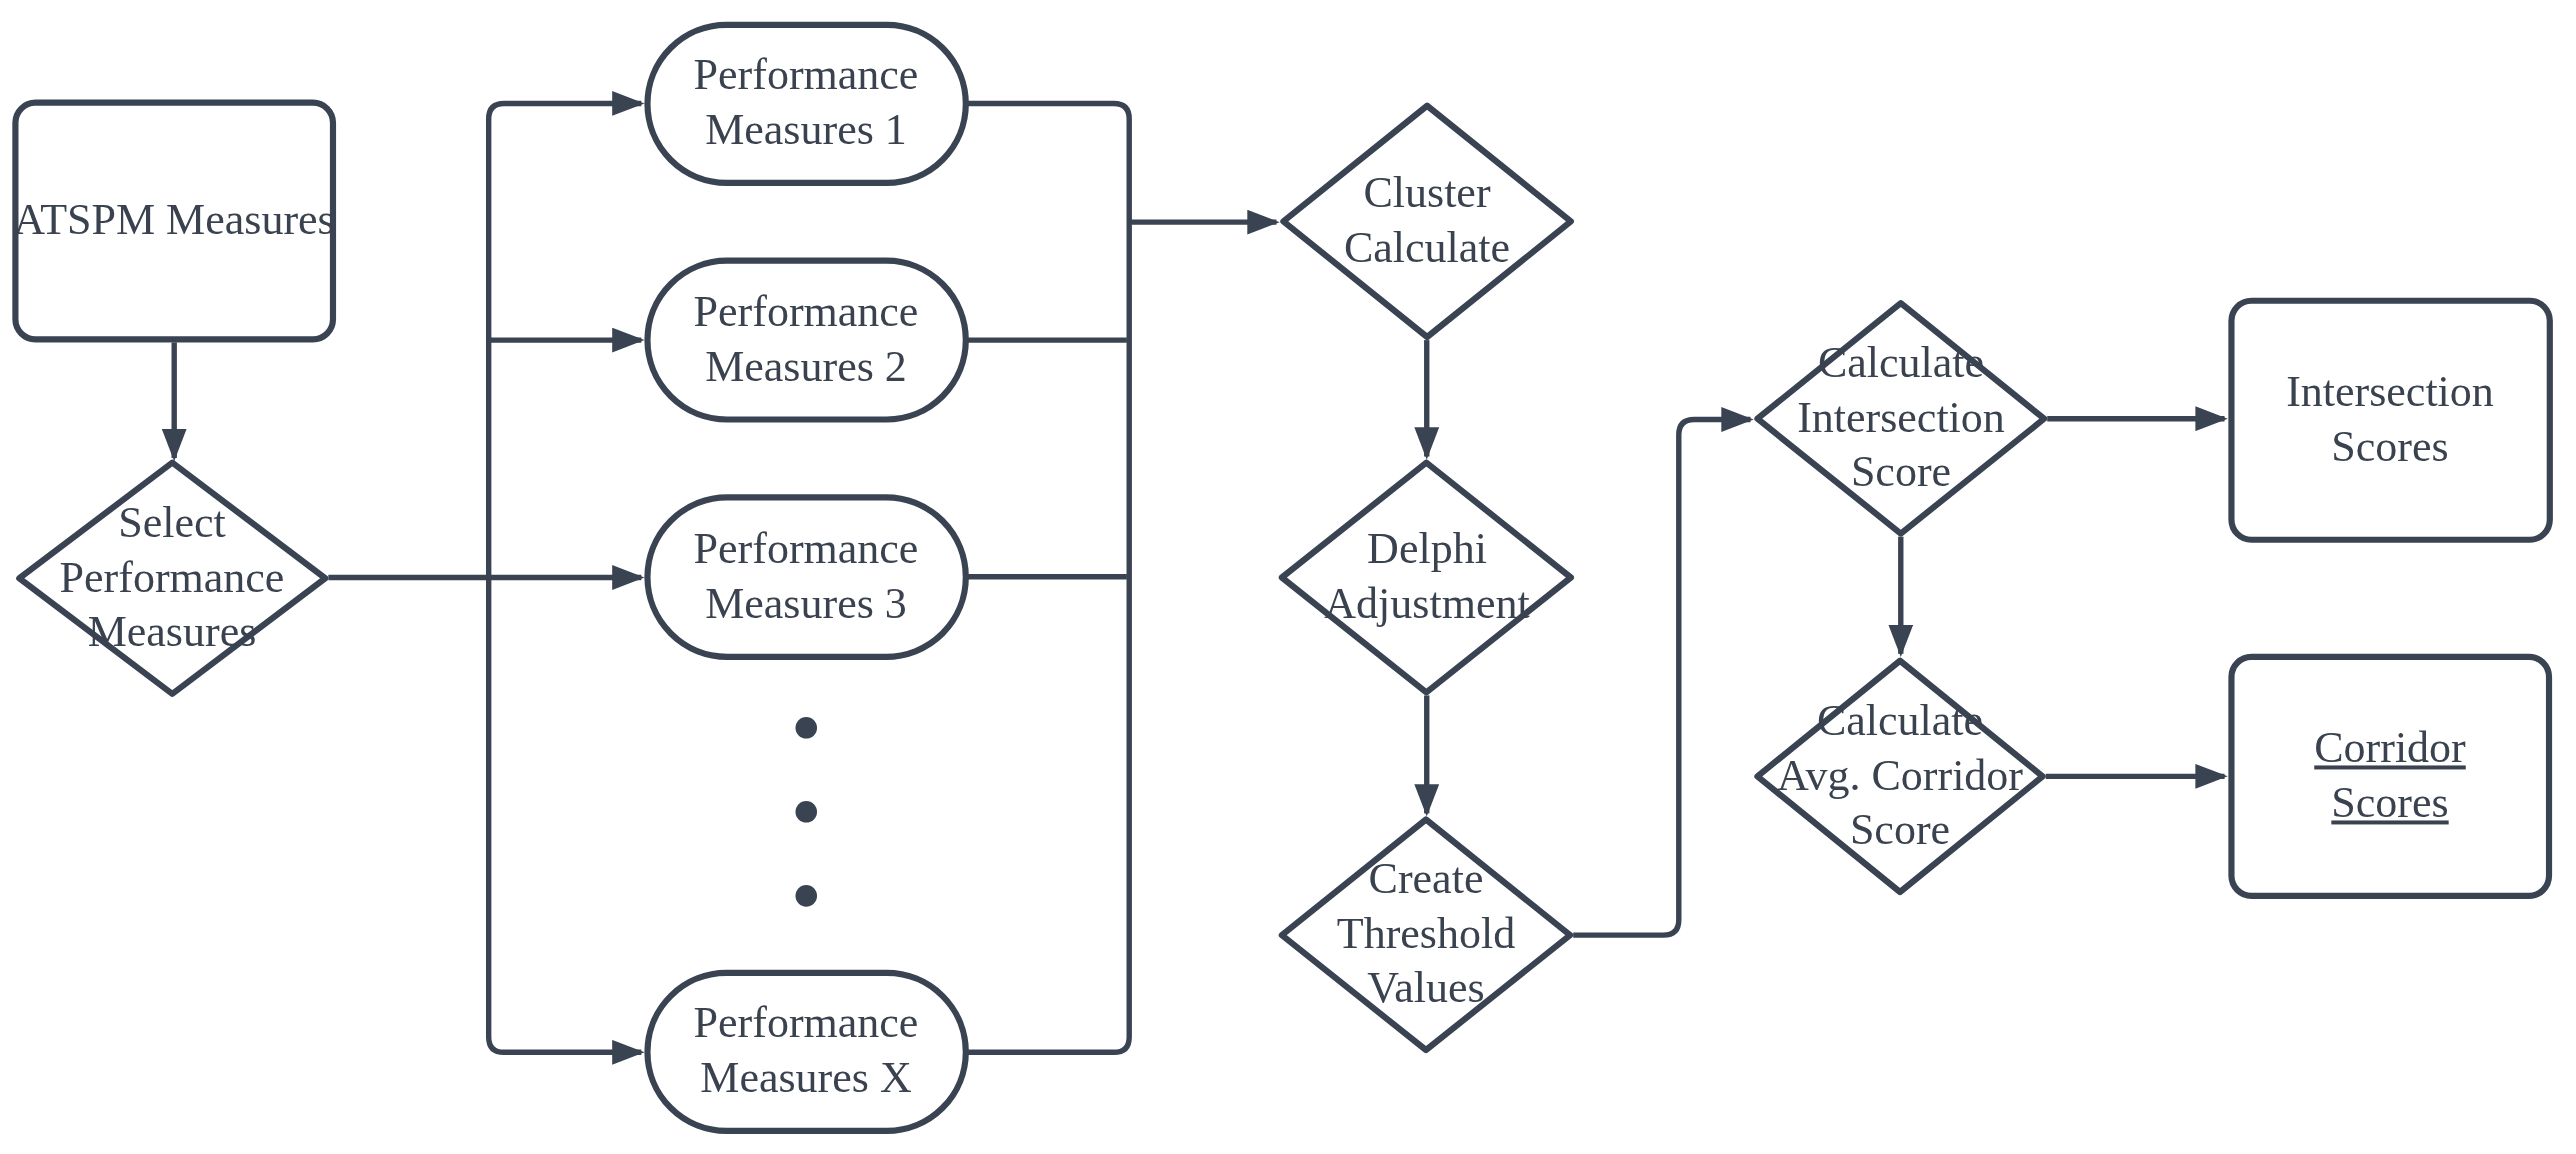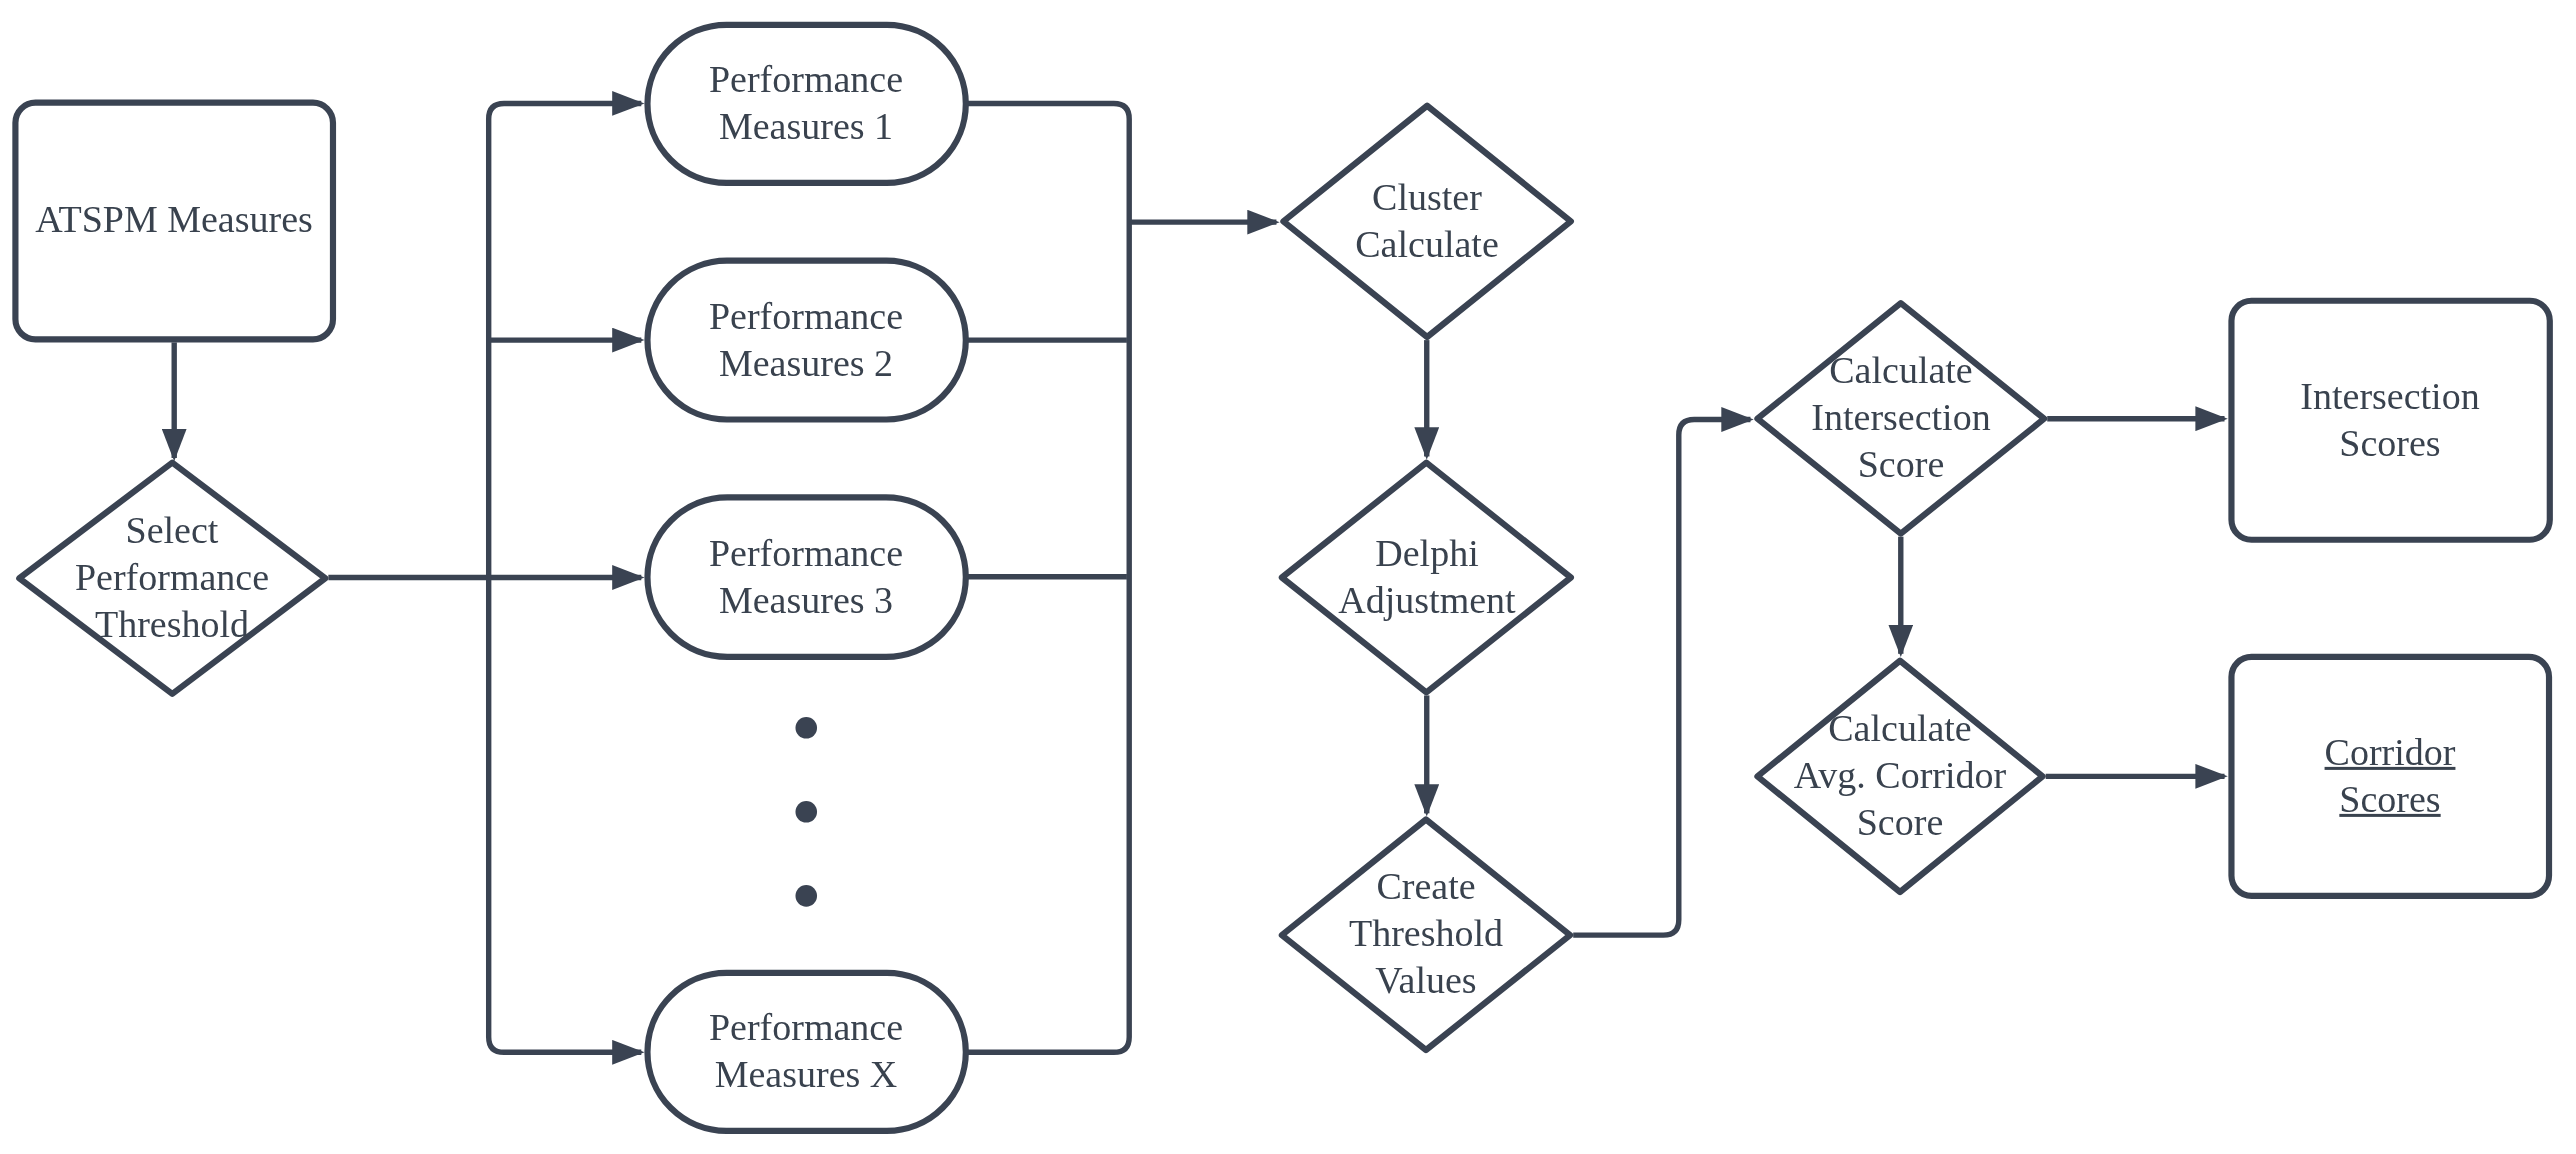--- a/index.html
+++ b/index.html
@@ -18,21 +18,21 @@
   }
   .canvas svg{position:absolute;left:0;top:0;}
   .edge{fill:none;stroke:var(--stroke);stroke-width:7;stroke-linecap:butt;stroke-linejoin:round;}
   .node-shape{fill:var(--fill);stroke:var(--stroke);stroke-width:8;stroke-linejoin:round;}
   .dot{fill:var(--stroke);stroke:none;}
   .arrowhead{fill:var(--stroke);}
   .label{
     position:absolute;
     transform:translate(-50%,-50%);
     color:var(--text);
-    font-size:38px;
+    font-size:44px;
     line-height:1.24;
     text-align:center;
     white-space:pre-line;
     pointer-events:none;
   }
 </style>
 </head>
 <body>
 
 <div class="canvas">
@@ -77,21 +77,21 @@
       <polygon class="node-shape" points="2466,393 2652,543 2466,692 2280,543"></polygon>
       <polygon class="node-shape" points="2465,857 2650,1007 2465,1157 2280,1007"></polygon>
       <rect class="node-shape" x="2895" y="390" width="413" height="310" rx="26" ry="26"></rect>
       <rect class="node-shape" x="2895" y="852" width="412" height="310" rx="26" ry="26"></rect>
     </g>
   </svg>
 
   <div class="label" style="left:174px;top:220px;">ATSPM Measures</div>
   <div class="label" style="left:172px;top:578px;">Select
 Performance
-Threshold</div>
+Measures</div>
   <div class="label" style="left:806px;top:103px;">Performance
 Measures 1</div>
   <div class="label" style="left:806px;top:340px;">Performance
 Measures 2</div>
   <div class="label" style="left:806px;top:577px;">Performance
 Measures 3</div>
   <div class="label" style="left:806px;top:1051px;">Performance
 Measures X</div>
   <div class="label" style="left:1427px;top:221px;">Cluster
 Calculate</div>

